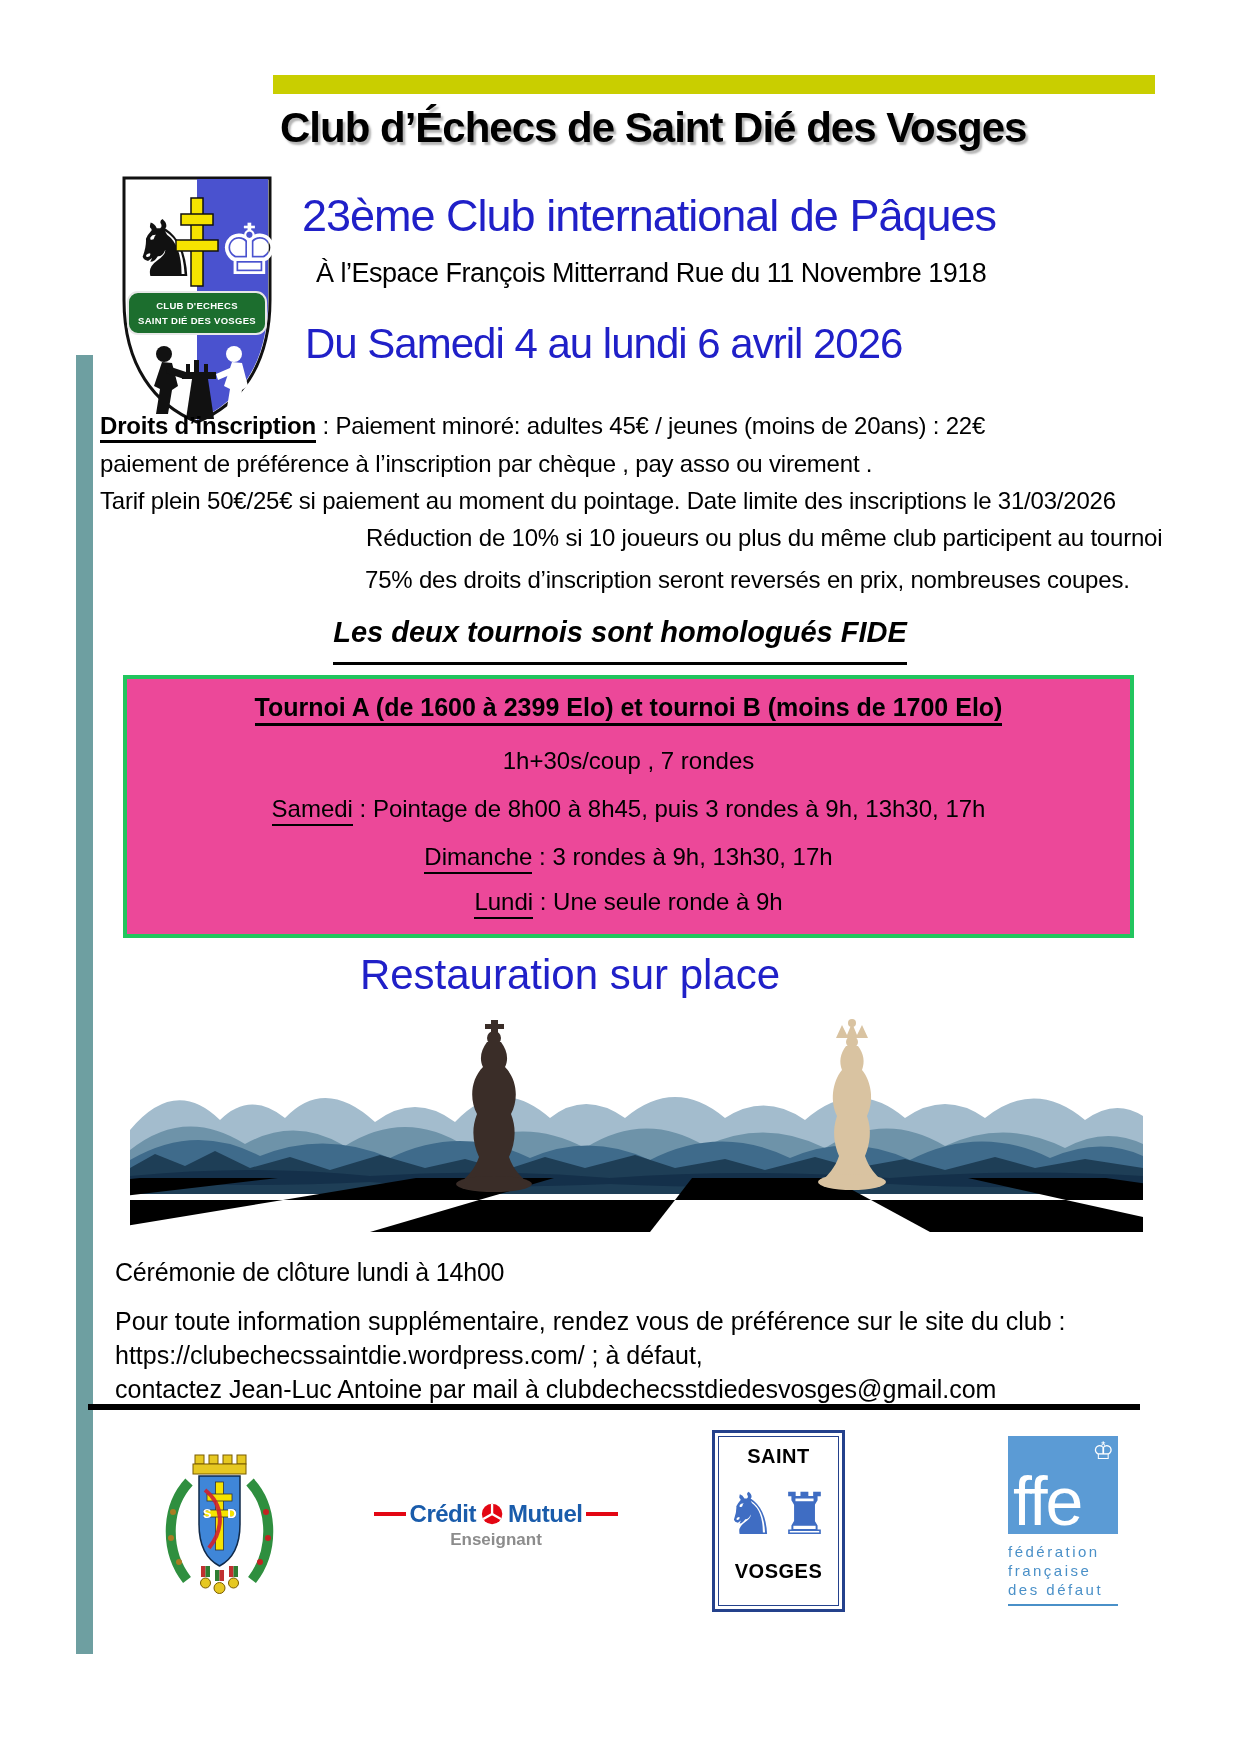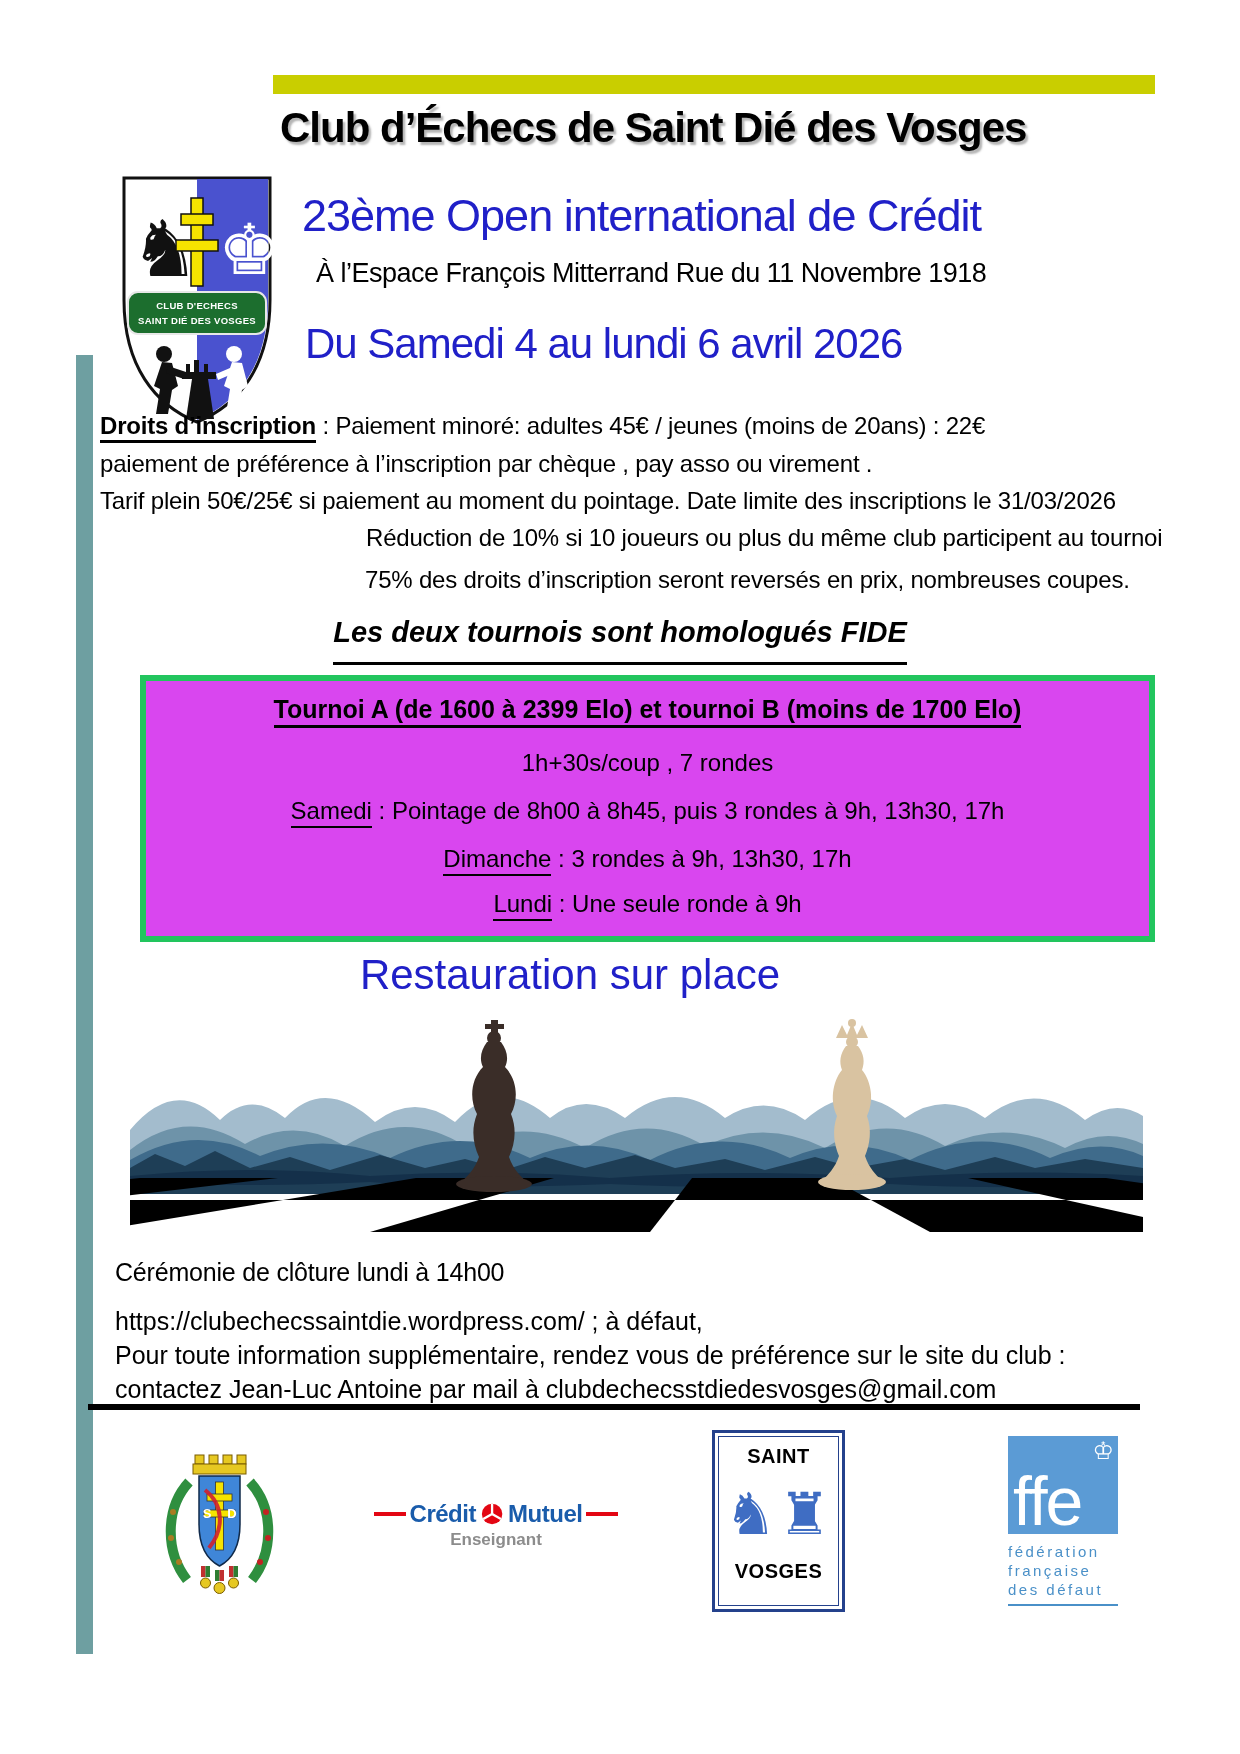--- a/index.html
+++ b/index.html
@@ -27,21 +27,21 @@
 
   .body-txt { font-size:24px; letter-spacing:-0.2px; }
   .insc-label { font-weight:bold; border-bottom:3px solid #000; padding-bottom:1px; }
 
   .fide {
     left:0; top:616px; width:1240px; text-align:center; font-size:29px;
     font-weight:bold; font-style:italic; white-space:nowrap;
   }
   .fide span { border-bottom:3px solid #000; padding-bottom:14px; }
 
-  .schedule-box { position:absolute; left:140px; top:675px; width:1003px; height:255px; border:6px solid #22c55e; background:#d946ef; }
+  .schedule-box { position:absolute; left:123px; top:675px; width:1003px; height:255px; border:4px solid #22c55e; background:#ec4899; }
   .box-line { position:absolute; left:0; width:100%; text-align:center; white-space:nowrap; }
   .box-title { top:14px; font-size:25px; font-weight:bold; }
   .box-title span { border-bottom:3px solid #000; padding-bottom:2px; }
   .box-cadence { top:68px; font-size:24px; }
   .box-sat { top:116px; font-size:24px; }
   .box-sun { top:164px; font-size:24px; }
   .box-mon { top:209px; font-size:24px; }
   .u { border-bottom:2px solid #000; padding-bottom:2px; }
 
   .restauration { left:0; top:951px; width:1140px; text-align:center; font-size:42px; color:#2020c8; }
@@ -107,21 +107,21 @@
         <rect x="76" y="188" width="5" height="12" fill="#111"></rect>
         <rect x="86" y="192" width="4" height="8" fill="#111"></rect>
         <path d="M74,207 L90,207 L96,247 L68,247 Z" fill="#111"></path>
         <circle cx="116" cy="182" r="8" fill="#ffffff"></circle>
         <path d="M114,190 L106,214 L112,217 L108,242 L120,242 L124,218 L130,214 L124,191 Z" fill="#ffffff"></path>
         <path d="M112,196 L98,202 L100,208 L114,202 Z" fill="#ffffff"></path>
       </g>
     </svg>
   </div>
 
-  <div class="t subtitle">23ème Open international de Crédit</div>
+  <div class="t subtitle">23ème Club international de Pâques</div>
   <div class="t venue">À l’Espace François Mitterrand Rue du 11 Novembre 1918</div>
   <div class="t dates">Du Samedi 4 au lundi 6 avril 2026</div>
 
   <div class="side-bar"></div>
 
   <div class="t body-txt" style="left:100px; top:412px;">
     <span class="insc-label">Droits d’inscription</span><span> : Paiement minoré: adultes  45€ / jeunes (moins de 20ans) : 22€</span>
   </div>
   <div class="t body-txt" style="left:100px; top:450px;">paiement de préférence à l’inscription par chèque , pay asso ou virement .</div>
   <div class="t body-txt" style="left:100px; top:487px;">Tarif plein 50€/25€ si paiement au moment du pointage. Date limite des inscriptions le 31/03/2026</div>
@@ -177,22 +177,22 @@
         <circle cx="722" cy="24" r="6"></circle>
         <path d="M716,28 C710,36 709,44 712,52 C702,64 700,84 707,98 C702,112 704,126 709,138 C705,150 698,157 692,163 L752,163 C746,157 739,150 735,138 C740,126 742,112 737,98 C744,84 742,64 732,52 C735,44 734,36 728,28 Z"></path>
         <ellipse cx="722" cy="164" rx="34" ry="8"></ellipse>
       </g>
     </svg>
   </div>
 
   <div class="t body-txt closing">Cérémonie de clôture lundi à 14h00</div>
 
   <div class="contact">
+    <div>Pour toute information supplémentaire, rendez vous de préférence sur le site du club :</div>
     <div>https://clubechecssaintdie.wordpress.com/ ; à défaut,</div>
-    <div>Pour toute information supplémentaire, rendez vous de préférence sur le site du club :</div>
     <div>contactez Jean-Luc Antoine par mail à clubdechecsstdiedesvosges@gmail.com</div>
   </div>
 
   <div class="divider"></div>
 
   <div class="arms-logo">
     <svg viewBox="0 0 125 145" width="125" height="145">
       <g fill="#e6c822" stroke="#7a5c00" stroke-width="1">
         <rect x="38" y="3" width="9" height="9"></rect>
           <rect x="52" y="3" width="9" height="9"></rect>

